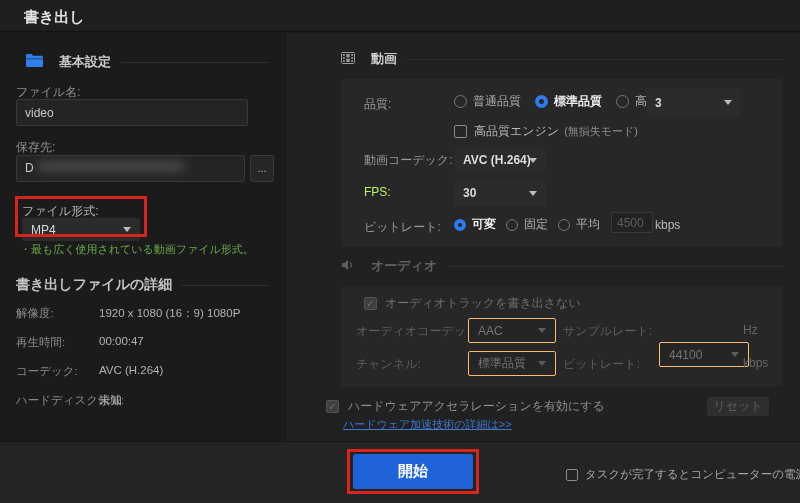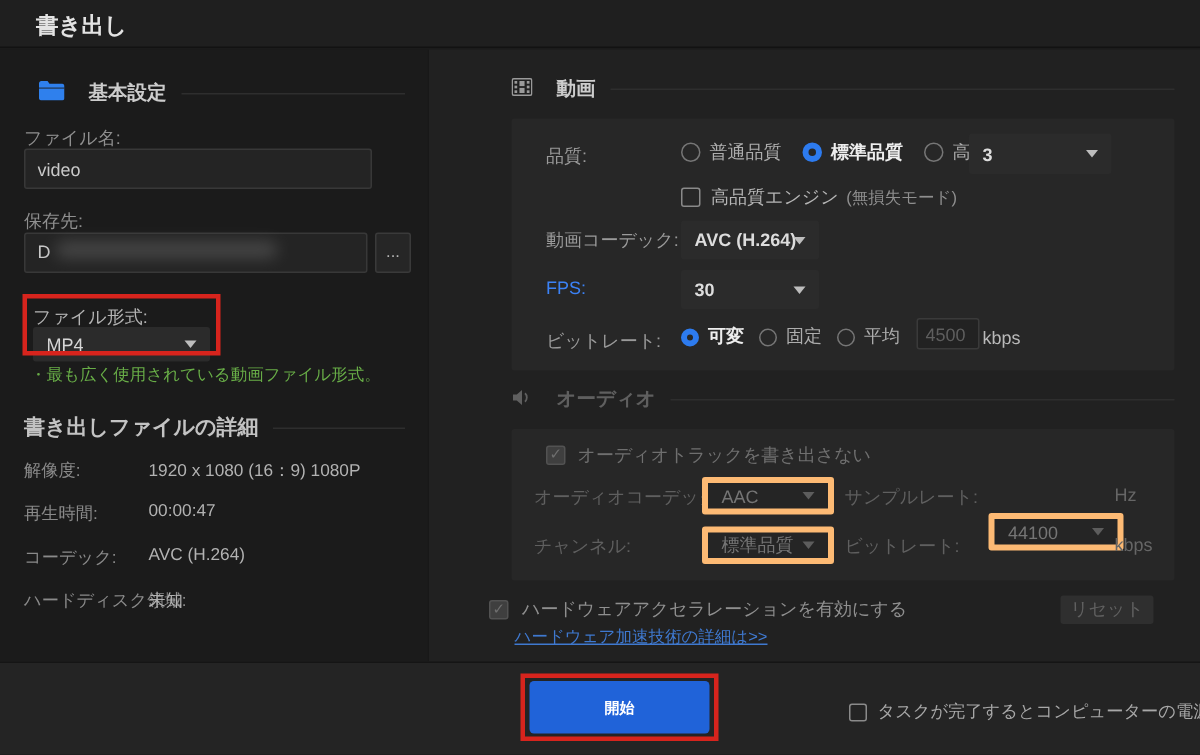--- a/index.html
+++ b/index.html
@@ -22,21 +22,21 @@
   .hdr .txt { font-size:13px; font-weight:600; color:#cccccc; margin-left:16px; white-space:nowrap; }
   .hdr .hline { flex:1; height:1px; background:#2e2e2e; margin-left:10px; }
   .lbl { position:absolute; color:#8f8f8f; font-size:12px; white-space:nowrap; }
   .input { background:#242424; border:1px solid #383838; border-radius:2px; color:#c9c9c9;
     font-size:12px; font-family:inherit; padding:0 8px; position:absolute; }
   .groupbox { position:absolute; background:#272727; border-radius:2px; }
   .ddown { position:absolute; background:#2b2b2b; border-radius:2px; display:flex; align-items:center; }
   .ddown .val { margin-left:9px; font-size:12px; font-weight:700; color:#dddddd; }
   .ddown .arr { position:absolute; right:9px; width:0; height:0;
     border-left:4px solid transparent; border-right:4px solid transparent; border-top:5px solid #bdbdbd; }
-  .ddown.dim { background:#252525; border:4px solid #fdba74; }
+  .ddown.dim { background:#252525; border:1px solid #fdba74; }
   .ddown.dim .val { color:#757575; font-weight:400; }
   .ddown.dim .arr { border-top-color:#5d5d5d; }
   .radio { display:inline-block; width:13px; height:13px; border-radius:50%;
     border:1px solid #767676; vertical-align:-2px; }
   .radio.sel { border:4px solid #2d7bef; }
   .chk { display:inline-block; width:13px; height:13px; border:1px solid #8a8a8a;
     border-radius:2px; vertical-align:-2px; }
   .chk.dis { background:#3f3f3f; border-color:#525252; color:#6f6f6f;
     font-size:10px; line-height:11px; text-align:center; }
   .radrow { position:absolute; display:flex; align-items:center; white-space:nowrap; }
@@ -54,21 +54,21 @@
     filter:blur(5px); opacity:.5; border-radius:6px; margin-left:3px; }
 
   
   .dimtext { color:#5f5f5f !important; }
   .unit { position:absolute; font-size:12px; color:#666666; white-space:nowrap; }
 
   .link { position:absolute; color:#3f79d0; font-size:11px; text-decoration:underline; white-space:nowrap; }
   .resetbtn { position:absolute; background:#2f2f2f; border-radius:2px; color:#606060;
     font-size:12px; text-align:center; line-height:19px; }
   .startbtn { position:absolute; background:#2063d9; border:none; border-radius:3px;
-    color:#ffffff; font-size:10px; font-weight:600; font-family:inherit; }
+    color:#ffffff; font-size:15px; font-weight:600; font-family:inherit; }
   .num-input { position:absolute; background:#222222; border:1px solid #3a3a3a; border-radius:2px;
     color:#5e5e5e; font-size:12px; font-family:inherit; padding:0 5px; }
 </style>
 </head>
 <body>
 
 <div class="titlebar">
   <div class="t">書き出し</div>
 </div>
 
@@ -162,21 +162,21 @@
       <span style="margin-left:7px; color:#b5b5b5;">高品質エンジン</span>
       <span style="margin-left:5px; color:#8f8f8f; font-size:11px;">(無損失モード)</span>
     </div>
 
     <div class="lbl" style="left:23px; top:73px; color:#9a9a9a;">動画コーデック:</div>
     <div class="ddown" style="left:113px; top:68px; width:92px; height:26px;">
       <span class="val">AVC (H.264)</span>
       <span class="arr"></span>
     </div>
 
-    <div class="lbl" style="left:23px; top:106px; color:#3b82f6;">FPS:</div>
+    <div class="lbl" style="left:23px; top:106px; color:#bef264;">FPS:</div>
     <div class="ddown" style="left:113px; top:101px; width:92px; height:26px;">
       <span class="val">30</span>
       <span class="arr"></span>
     </div>
 
     <div class="lbl" style="left:23px; top:140px; color:#9a9a9a;">ビットレート:</div>
     <div class="radrow" style="left:113px; top:137px;">
       <span class="radio sel" style="width:12px;height:12px;"></span>
       <span class="rl on" style="margin-right:10px;">可変</span>
       <span class="radio" style="width:12px;height:12px;"></span>

